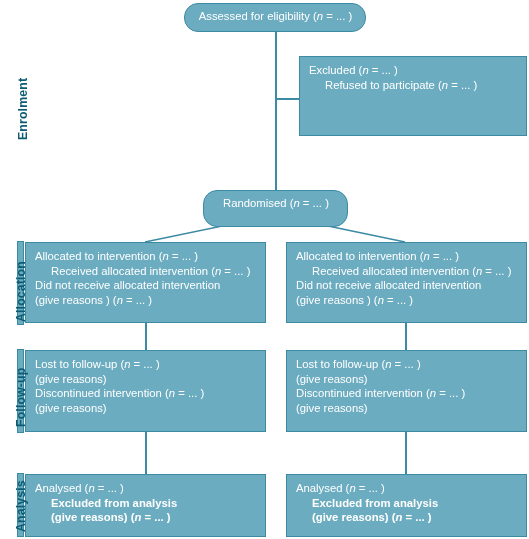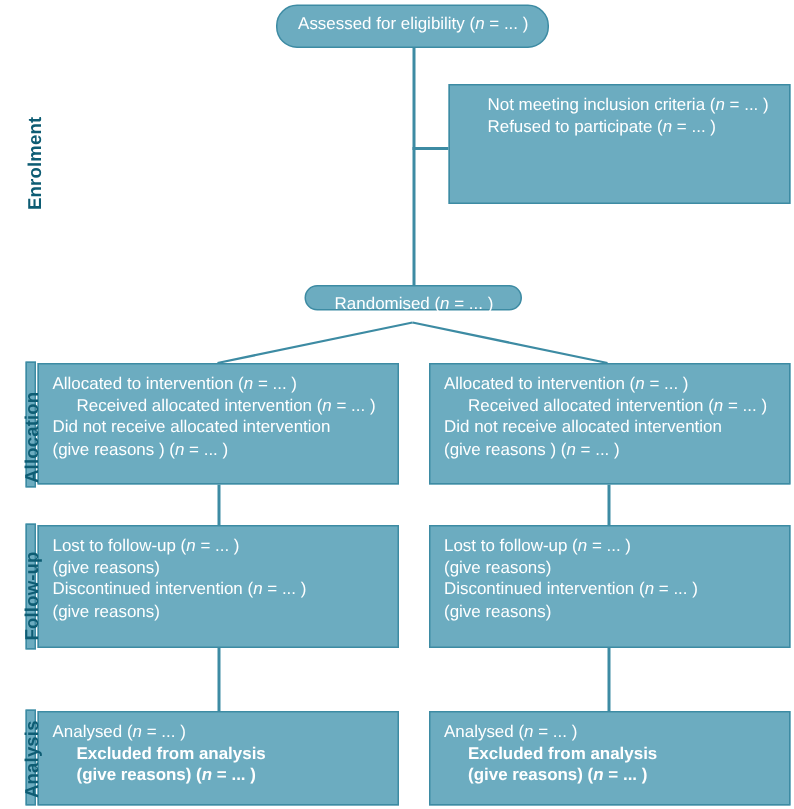--- a/index.html
+++ b/index.html
@@ -122,25 +122,25 @@
   <div class="vline" style="left:145px; top:432px; height:42px;"></div>
   <div class="vline" style="left:405px; top:432px; height:42px;"></div>
 
   <div class="box center" style="left:184px; top:3px; width:182px; height:29px;">
     <div class="ln">
       Assessed for eligibility (<em>n</em> = ... )
     </div>
   </div>
 
   <div class="box" style="left:299px; top:56px; width:228px; height:80px;">
-    <div class="ln ind">Not meeting inclusion criteria (<em>n</em> = ... )</div>
+    <div class="ln">Excluded (<em>n</em> = ... )</div>
     <div class="ln ind">Refused to participate (<em>n</em> = ... )</div>
   </div>
 
-  <div class="box center" style="left:203px; top:190px; width:145px; height:17px;">
+  <div class="box center" style="left:203px; top:190px; width:145px; height:37px;">
     <div class="ln">Randomised (<em>n</em> = ... )</div>
   </div>
 
   <div class="box" style="left:25px; top:242px; width:241px; height:81px;">
     <div class="ln">Allocated to intervention (<em>n</em> = ... )</div>
     <div class="ln ind">Received allocated intervention (<em>n</em> = ... )</div>
     <div class="ln">Did not receive allocated intervention</div>
     <div class="ln">(give reasons ) (<em>n</em> = ... )</div>
   </div>
 

